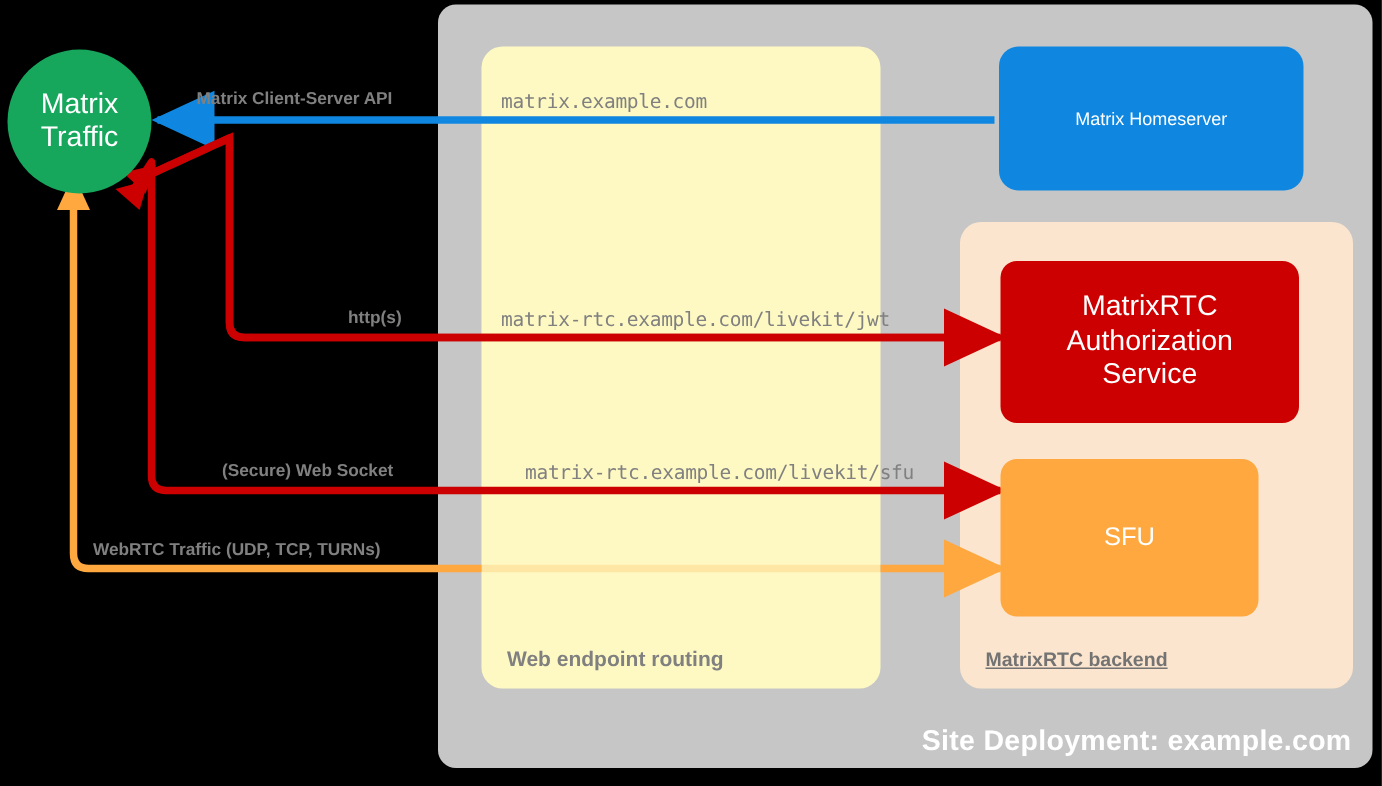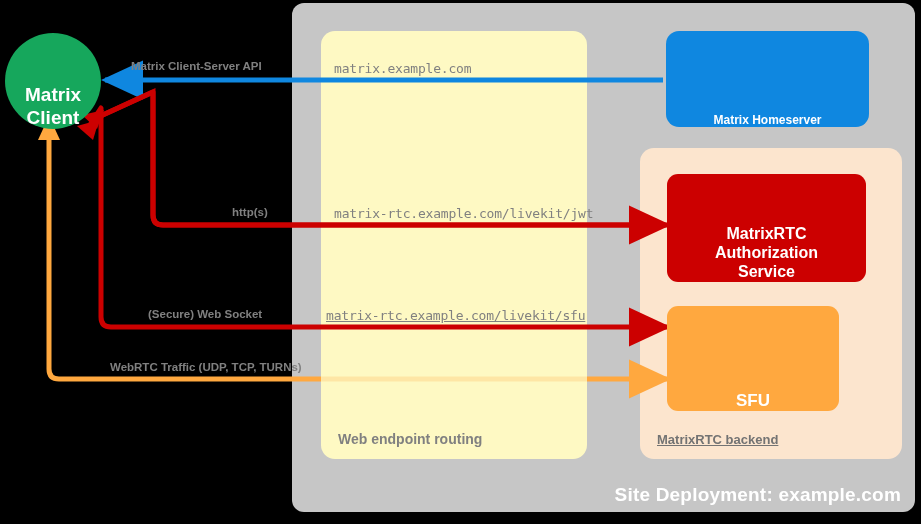--- a/index.html
+++ b/index.html
@@ -54,43 +54,43 @@
     left:17px;bottom:12px;
     color:#737373;
     font-size:13px;font-weight:bold;
     white-space:nowrap;
     text-decoration:underline;
   }
 
   
   .node{
     position:absolute;
-    display:flex;align-items:flex-end;justify-content:center;
+    display:flex;align-items:center;justify-content:center;
     text-align:center;
     color:#FFFFFF;
-    font-weight:bold;
+    font-weight:normal;
     line-height:1.18;
   }
   .client-node{
     left:5px;top:33px;width:96px;height:96px;
     border-radius:50%;
     background:#16A75C;
     font-size:19px;
   }
   .homeserver-node{
     left:666px;top:31px;width:203px;height:96px;
     border-radius:13px;
     background:#0F87E0;
     font-size:12px;
   }
   .auth-node{
     left:667px;top:174px;width:199px;height:108px;
     border-radius:11px;
     background:#CC0000;
-    font-size:16px;
+    font-size:19px;
   }
   .sfu-node{
     left:667px;top:306px;width:172px;height:105px;
     border-radius:11px;
     background:#FFA83F;
     font-size:17px;
   }
 
   
   .edge-label{
@@ -164,21 +164,21 @@
       <line x1="587" y1="379" x2="663" y2="379" stroke="#FFA83F" stroke-width="5"></line>
       <line x1="663" y1="379" x2="667" y2="379" stroke="#FFA83F" stroke-width="5" marker-end="url(#ah-orange)"></line>
       <path d="M 321,379 L 59,379 Q 49,379 49,369 L 49,132" fill="none" stroke="#FFA83F" stroke-width="5" stroke-linejoin="round"></path>
       <path d="M 49,116 L 60,140 L 38,140 z" fill="#FFA83F"></path>
     </g>
   </svg>
 
   <div class="node client-node">
     <div>
       <span>Matrix</span><br>
-      <span>Client</span>
+      <span>Traffic</span>
     </div>
   </div>
 
   <div class="node homeserver-node">
     <span>Matrix Homeserver</span>
   </div>
 
   <div class="node auth-node">
     <div>
       <span>MatrixRTC</span><br>
@@ -190,21 +190,21 @@
   <div class="node sfu-node">
     <span>SFU</span>
   </div>
 
   <div class="edge-label" style="left:131px;top:60px;">Matrix Client-Server API</div>
 
   <div class="edge-label" style="left:232px;top:206px;">http(s)</div>
 
   <div class="edge-label" style="left:148px;top:308px;">(Secure) Web Socket</div>
 
-  <div class="edge-label" style="left:62px;top:361px;margin-left:48px;">WebRTC Traffic (UDP, TCP, TURNs)</div>
+  <div class="edge-label" style="left:62px;top:361px;">WebRTC Traffic (UDP, TCP, TURNs)</div>
 
   <div class="url-label" style="left:334px;top:61px;">matrix.example.com</div>
 
   <div class="url-label" style="left:334px;top:206px;">matrix-rtc.example.com/livekit/jwt</div>
 
-  <div class="url-label" style="left:326px;top:308px;text-decoration:underline;">matrix-rtc.example.com/livekit/sfu</div>
+  <div class="url-label" style="left:350px;top:308px;">matrix-rtc.example.com/livekit/sfu</div>
 
 </div>
 
 </body></html>

